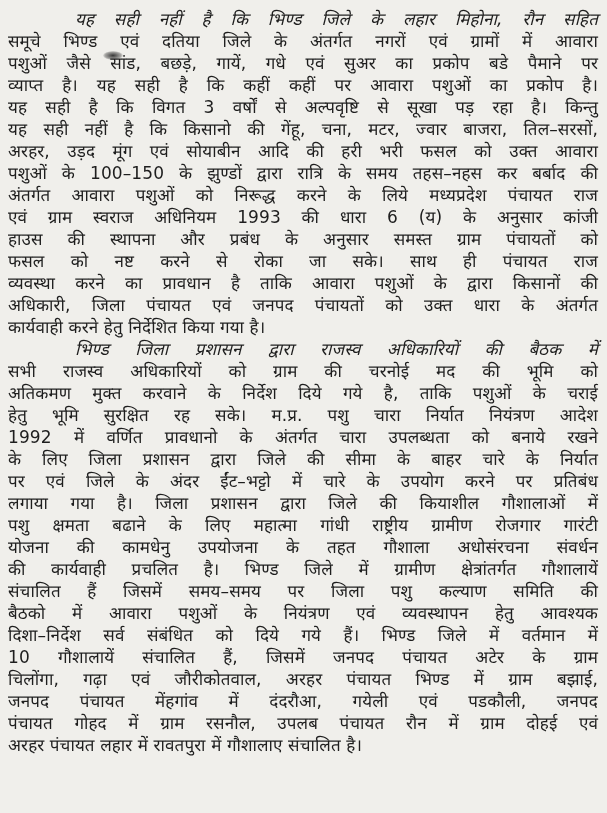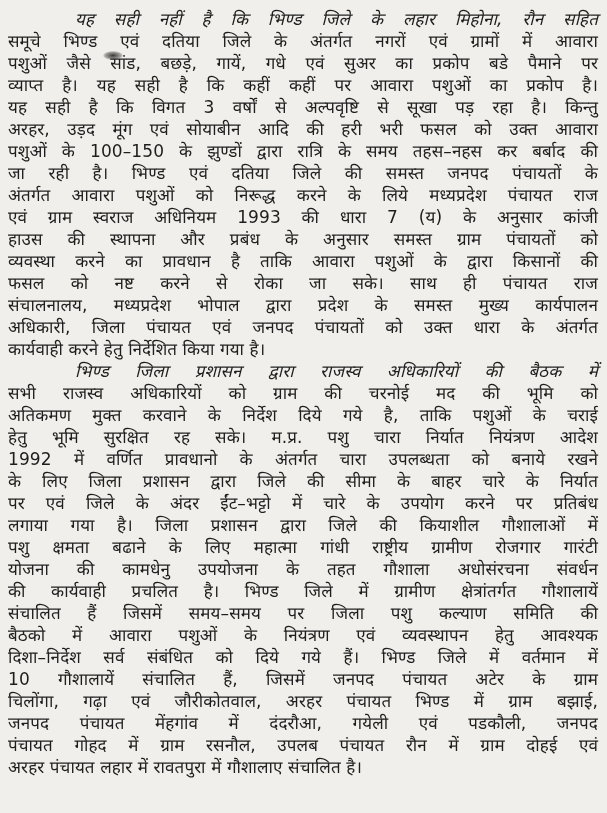--- a/index.html
+++ b/index.html
@@ -55,29 +55,28 @@
 
 <div class="page">
   <div class="smudge"></div>
   <div id="text-root">
       <div class="paragraph">
         <div class="line first">यह सही नहीं है कि भिण्ड जिले के लहार मिहोना, रौन सहित</div>
         <div class="line">समूचे भिण्ड एवं दतिया जिले के अंतर्गत नगरों एवं ग्रामों में आवारा</div>
         <div class="line">पशुओं जैसे सांड, बछड़े, गायें, गधे एवं सुअर का प्रकोप बडे पैमाने पर</div>
         <div class="line">व्याप्त है। यह सही है कि कहीं कहीं पर आवारा पशुओं का प्रकोप है।</div>
         <div class="line">यह सही है कि विगत 3 वर्षों से अल्पवृष्टि से सूखा पड़ रहा है। किन्तु</div>
+        <div class="line">यह सही नहीं है कि किसानो की गेंहू, चना, मटर, ज्वार बाजरा, तिल–सरसों,</div>
         <div class="line">अरहर, उड़द मूंग एवं सोयाबीन आदि की हरी भरी फसल को उक्त आवारा</div>
         <div class="line">पशुओं के 100–150 के झुण्डों द्वारा रात्रि के समय तहस–नहस कर बर्बाद की</div>
-        <div class="line">जा रही है। भिण्ड एवं दतिया जिले की समस्त जनपद पंचायतों के</div>
         <div class="line">अंतर्गत आवारा पशुओं को निरूद्ध करने के लिये मध्यप्रदेश पंचायत राज</div>
-        <div class="line">एवं ग्राम स्वराज अधिनियम 1993 की धारा 7 (य) के अनुसार कांजी</div>
+        <div class="line">एवं ग्राम स्वराज अधिनियम 1993 की धारा 6 (य) के अनुसार कांजी</div>
         <div class="line">हाउस की स्थापना और प्रबंध के अनुसार समस्त ग्राम पंचायतों को</div>
+        <div class="line">फसल को नष्ट करने से रोका जा सके। साथ ही पंचायत राज</div>
         <div class="line">व्यवस्था करने का प्रावधान है ताकि आवारा पशुओं के द्वारा किसानों की</div>
-        <div class="line">फसल को नष्ट करने से रोका जा सके। साथ ही पंचायत राज</div>
-        <div class="line">संचालनालय, मध्यप्रदेश भोपाल द्वारा प्रदेश के समस्त मुख्य कार्यपालन</div>
         <div class="line">अधिकारी, जिला पंचायत एवं जनपद पंचायतों को उक्त धारा के अंतर्गत</div>
         <div class="line last">कार्यवाही करने हेतु निर्देशित किया गया है।</div>
       </div>
       <div class="paragraph">
         <div class="line first">भिण्ड जिला प्रशासन द्वारा राजस्व अधिकारियों की बैठक में</div>
         <div class="line">सभी राजस्व अधिकारियों को ग्राम की चरनोई मद की भूमि को</div>
         <div class="line">अतिकमण मुक्त करवाने के निर्देश दिये गये है, ताकि पशुओं के चराई</div>
         <div class="line">हेतु भूमि सुरक्षित रह सके। म.प्र. पशु चारा निर्यात नियंत्रण आदेश</div>
         <div class="line">1992 में वर्णित प्रावधानो के अंतर्गत चारा उपलब्धता को बनाये रखने</div>
         <div class="line">के लिए जिला प्रशासन द्वारा जिले की सीमा के बाहर चारे के निर्यात</div>

